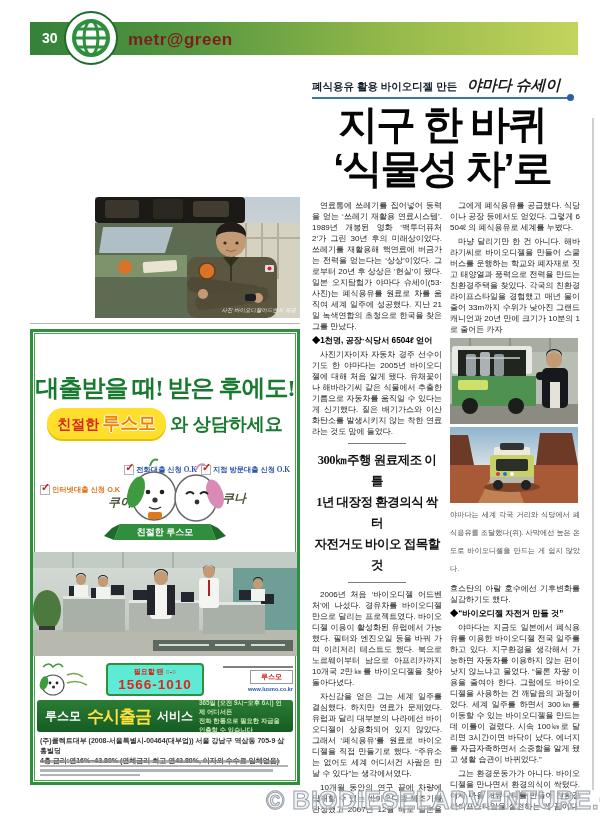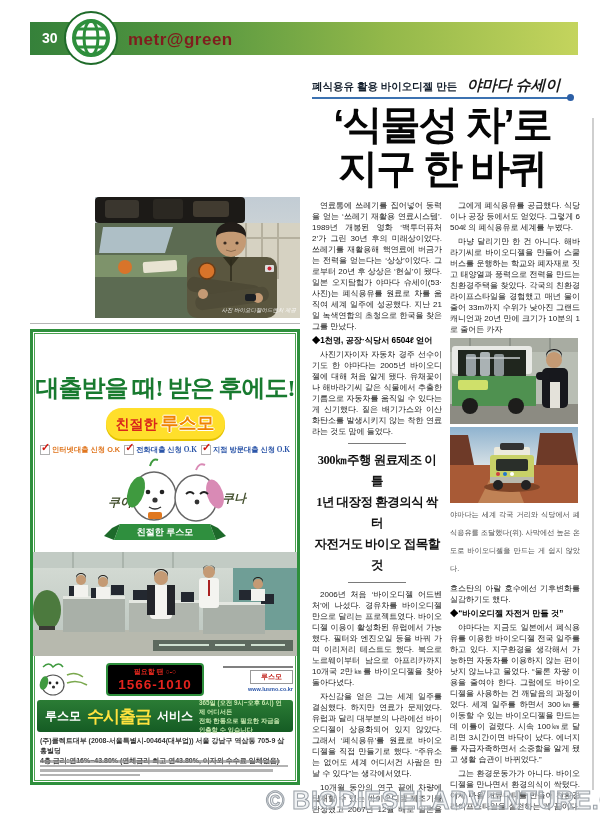--- a/index.html
+++ b/index.html
@@ -62,28 +62,28 @@
     font-weight:bold;font-size:24px;color:#187a2f;letter-spacing:-1px;}
   .ad-subline{position:absolute;top:76px;left:0;right:0;display:flex;justify-content:center;align-items:center;gap:4px;}
   .blob{background:#ffdf2b;border-radius:16px;padding:3px 10px 4px 10px;box-shadow:0 2px 0 #e3c200;}
   .sub-prefix{color:#d9261c;font-weight:bold;font-size:14px;}
   .sub-brand{color:#f08300;font-weight:bold;font-size:18px;
     text-shadow:-1px 0 #fff,1px 0 #fff,0 -1px #fff,0 1px #fff;margin-left:3px;}
   .sub-suffix{font-family:"Liberation Serif",serif;font-weight:bold;font-size:18px;color:#187a2f;}
   .ad-checks{position:absolute;top:113px;left:7px;right:7px;display:flex;justify-content:space-between;
     font-size:7.3px;font-weight:bold;}
   .chk-item{display:flex;align-items:center;gap:2px;white-space:nowrap;}
-  .chk-orange{color:#e0761f;} .chk-blue{color:#2b55a8;font-family:Liberation Serif, serif;}
+  .chk-orange{color:#e0761f;margin-top:40px;} .chk-blue{color:#2b55a8;font-family:Liberation Serif, serif;}
   .chk-icon{position:relative;display:inline-block;width:8px;height:8px;border:1px solid #b0b0b0;background:#fff;}
   .chk-icon::after{content:"✓";position:absolute;left:0px;top:-5px;color:#d11a12;font-size:11px;font-weight:bold;}
   .ad-mascots{position:absolute;top:126px;left:0;right:0;height:92px;}
   .ad-mascots svg{display:block;margin:0 auto;}
   .ad-photo{position:absolute;top:220px;left:0;width:264px;height:104px;overflow:hidden;}
   .ad-phone-row{position:absolute;top:328px;left:4px;right:4px;height:38px;display:flex;align-items:center;justify-content:space-between;}
-  .phone-box{border:2px solid #2e8f3c;border-radius:4px;background:#000000;text-align:center;padding:2px 10px;}
+  .phone-box{border:2px solid #2e8f3c;border-radius:4px;background:#5eead4;text-align:center;padding:2px 10px;}
   .phone-label{font-size:7px;color:#d9261c;font-weight:bold;}
   .phone-number{font-size:13.5px;color:#e3231d;font-weight:bold;letter-spacing:1px;}
   .ad-right-info{width:74px;display:flex;flex-direction:column;align-items:flex-end;gap:2px;}
   .tiny-bar{display:block;height:2px;background:#555;opacity:.75;}
   .brand-box{border:1px solid #999;font-size:7px;font-weight:bold;color:#c2251f;padding:1px 10px;background:#fff;}
   .info-site{font-size:5.5px;font-weight:bold;color:#2b55a8;}
   .ad-banner{position:absolute;top:368px;left:4px;right:4px;height:32px;border-radius:3px;
     background:linear-gradient(#2b7c35,#155c24);display:flex;align-items:center;padding:0 8px;gap:6px;box-sizing:border-box;}
   .banner-brand{font-size:12px;font-weight:bold;color:#fff;white-space:nowrap;}
   .banner-high{font-size:17px;font-weight:900;color:#ffe23e;letter-spacing:-1px;white-space:nowrap;}
@@ -117,22 +117,22 @@
   </div>
   <div class="brand">metr@green</div>
 
   <div class="kicker-row">
     <span class="kicker">폐식용유 활용 바이오디젤 만든</span>
     <span class="kicker-name">야마다 슈세이</span>
   </div>
   <div class="kicker-rule"></div>
   <div class="kicker-dot"></div>
   <div class="headline">
+    <div>지구 한 바퀴</div>
     <div>‘식물성 차’로</div>
-    <div>지구 한 바퀴</div>
   </div>
 
   <div class="main-photo">
     <svg width="205" height="121" viewBox="0 0 205 121">
       <defs>
         <linearGradient id="sky1" x1="0" y1="0" x2="0" y2="1">
           <stop offset="0" stop-color="#c2ccd4"></stop>
             <stop offset="1" stop-color="#e6e6dc"></stop>
         </linearGradient>
       </defs>
@@ -249,20 +249,21 @@
     <p class="body-p">그는 환경운동가가 아니다. 바이오디젤을 만나면서 환경의식이 싹텄다. 이제 마을 커뮤니티를 만들어 친환경 라이프스타일을 실천하는 게 꿈이다. “어느새 더 많이 걷고 지하철 같은 대중교통을 이용하며 무심코 에너지를 절약한다. 자연을 관찰하는 시간도 늘었다. 바이오디젤 자전거도 만들어 보려 한다.”</p>
 
   </div>
 
   <div class="ad">
 
     <div class="ad-headline">대출받을 때! 받은 후에도!</div>
 
     <div class="ad-subline">
       <span class="blob"><span class="sub-prefix">친절한</span><span class="sub-brand">루스모</span></span>
+      <span class="sub-suffix">와 상담하세요</span>
     </div>
 
     <div class="ad-checks">
       <span class="chk-item chk-orange">
           <span class="chk-icon"></span>
           <span>인터넷대출 신청 O.K</span>
         </span>
       <span class="chk-item chk-blue">
           <span class="chk-icon"></span>
           <span>전화대출 신청 O.K</span>

